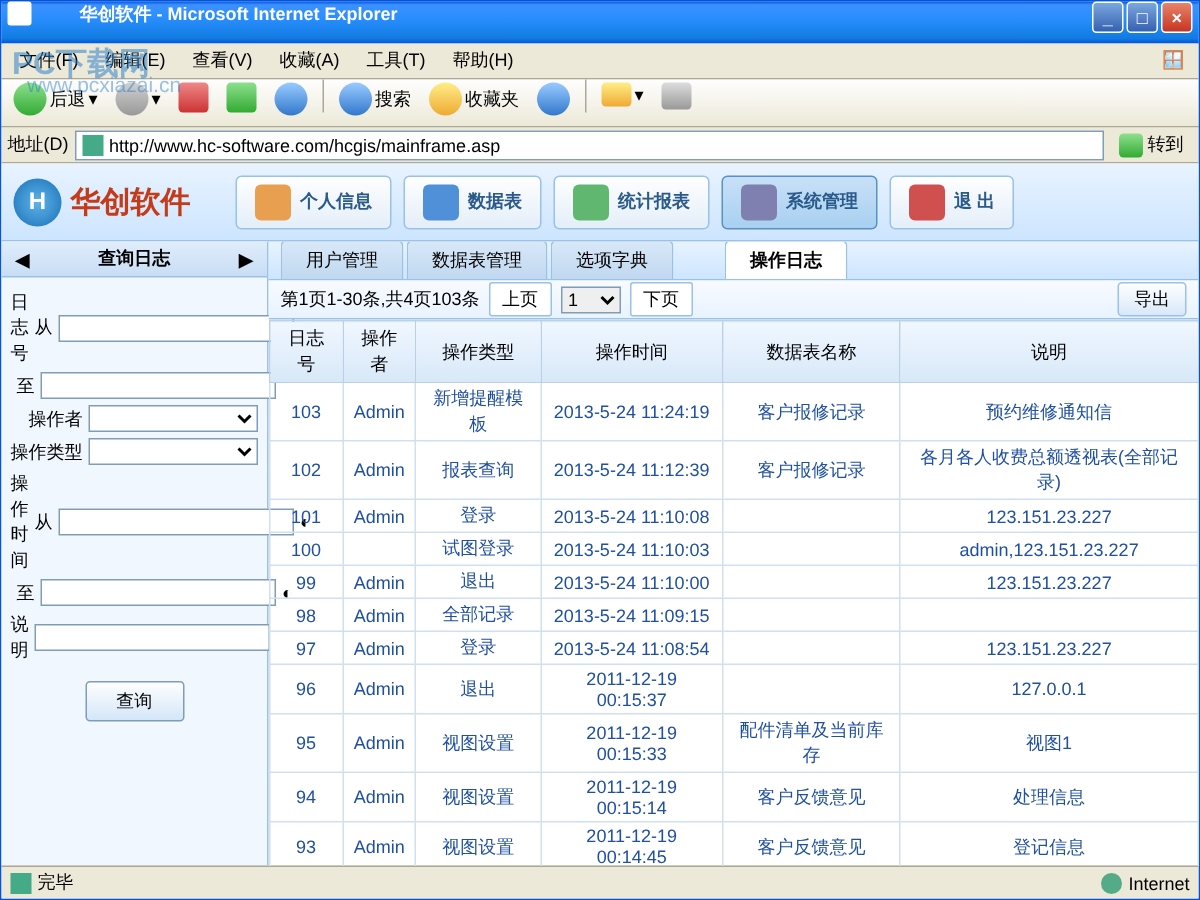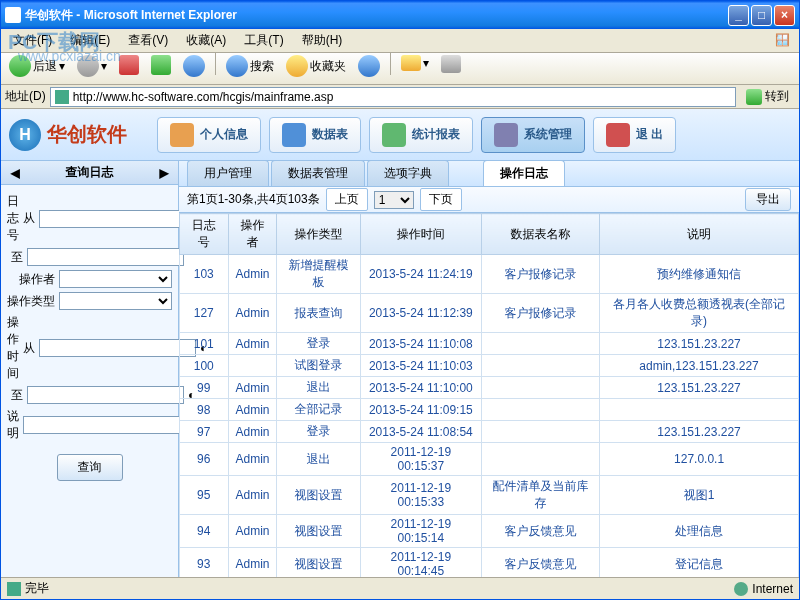--- a/index.html
+++ b/index.html
@@ -1,18 +1,18 @@
 <!DOCTYPE html>
 <html><head>
 <meta charset="utf-8">
 <style>
 * { margin: 0; padding: 0; box-sizing: border-box; font-family: "SimSun", "宋体", sans-serif; font-size: 12px; }
 body { background: #ece9d8; overflow: hidden; }
 .window { width: 800px; height: 600px; display: flex; flex-direction: column; border: 1px solid #0054e3; }
-.titlebar { height: 28px; background: linear-gradient(to bottom, #0058e6 0%, #3d91ff 8%, #288eff 40%, #127be0 88%, #0054e3 100%); display: flex; align-items: center; padding: 0 4px; color: white; }
+.titlebar { height: 28px; background: linear-gradient(to bottom, #0058e6 0%, #3d91ff 8%, #288eff 40%, #127be0 88%, #0054e3 100%); display: flex; align-items: flex-start; padding: 0 4px; color: white; gap: 28px; }
 .titlebar-icon { width: 16px; height: 16px; background: #fff; border-radius: 2px; margin-right: 4px; }
 .titlebar-text { flex: 1; font-weight: bold; font-size: 12px; }
 .titlebar-btns { display: flex; gap: 2px; }
 .titlebar-btn { width: 21px; height: 21px; background: linear-gradient(to bottom, #7ba7e0, #3560b0); border: 1px solid #fff; border-radius: 3px; color: white; display: flex; align-items: center; justify-content: center; font-weight: bold; cursor: pointer; }
 .titlebar-btn.close { background: linear-gradient(to bottom, #e8846a, #c83420); }
 .menubar { height: 24px; background: #ece9d8; display: flex; align-items: center; padding: 0 4px; gap: 2px; border-bottom: 1px solid #aca899; }
 .menu-item { padding: 2px 8px; cursor: pointer; }
 .toolbar { height: 32px; background: linear-gradient(to bottom, #fefefe, #ece9d8); display: flex; align-items: flex-start; padding: 0 4px; gap: 4px; border-bottom: 1px solid #aca899; }
 .tb-btn { display: flex; align-items: center; gap: 2px; padding: 2px 4px; cursor: pointer; }
 .tb-icon { width: 22px; height: 22px; border-radius: 50%; display: inline-block; }
@@ -230,21 +230,21 @@
             <tbody id="tbody">
                 <tr>
                   <td>103</td>
                   <td>Admin</td>
                   <td>新增提醒模板</td>
                   <td>2013-5-24 11:24:19</td>
                   <td>客户报修记录</td>
                   <td>预约维修通知信</td>
                 </tr>
                 <tr>
-                  <td>127</td>
+                  <td>102</td>
                   <td>Admin</td>
                   <td>报表查询</td>
                   <td>2013-5-24 11:12:39</td>
                   <td>客户报修记录</td>
                   <td>各月各人收费总额透视表(全部记录)</td>
                 </tr>
                 <tr>
                   <td>101</td>
                   <td>Admin</td>
                   <td>登录</td>

